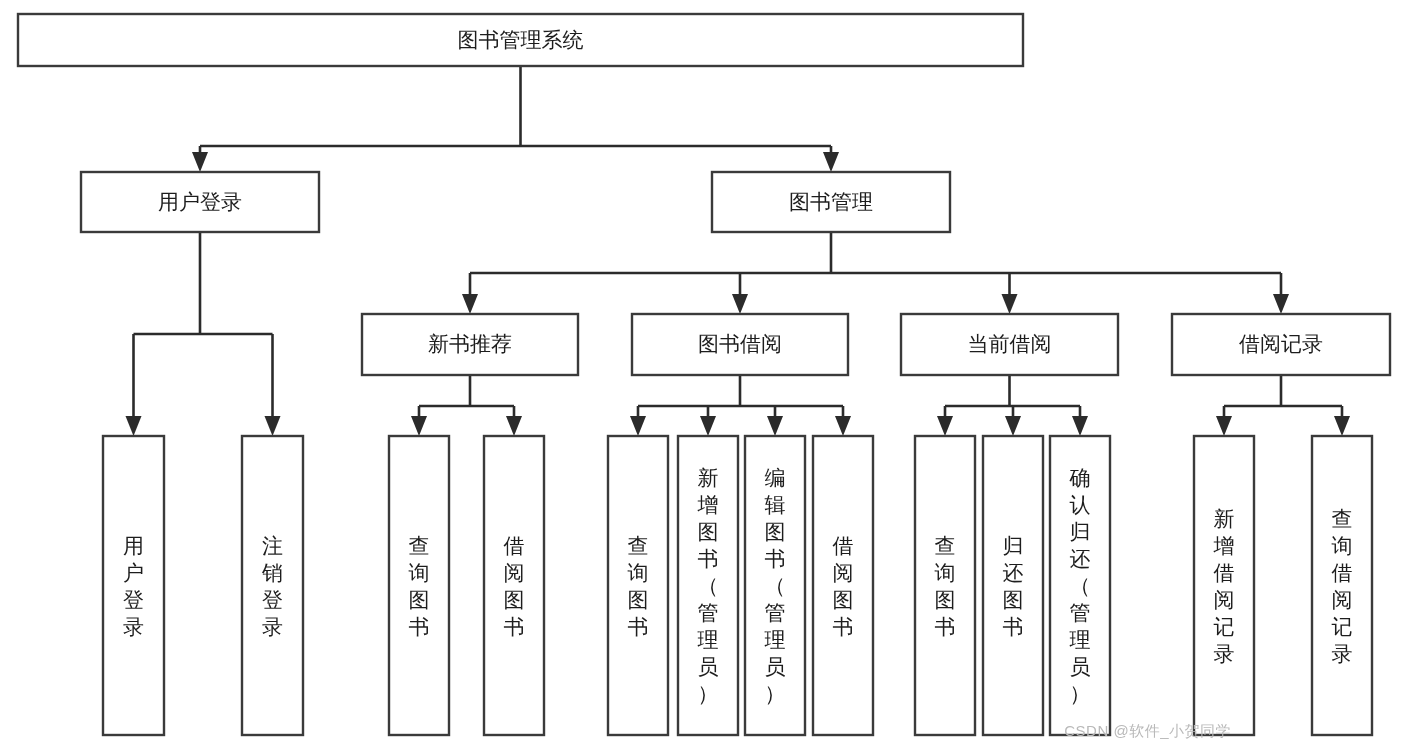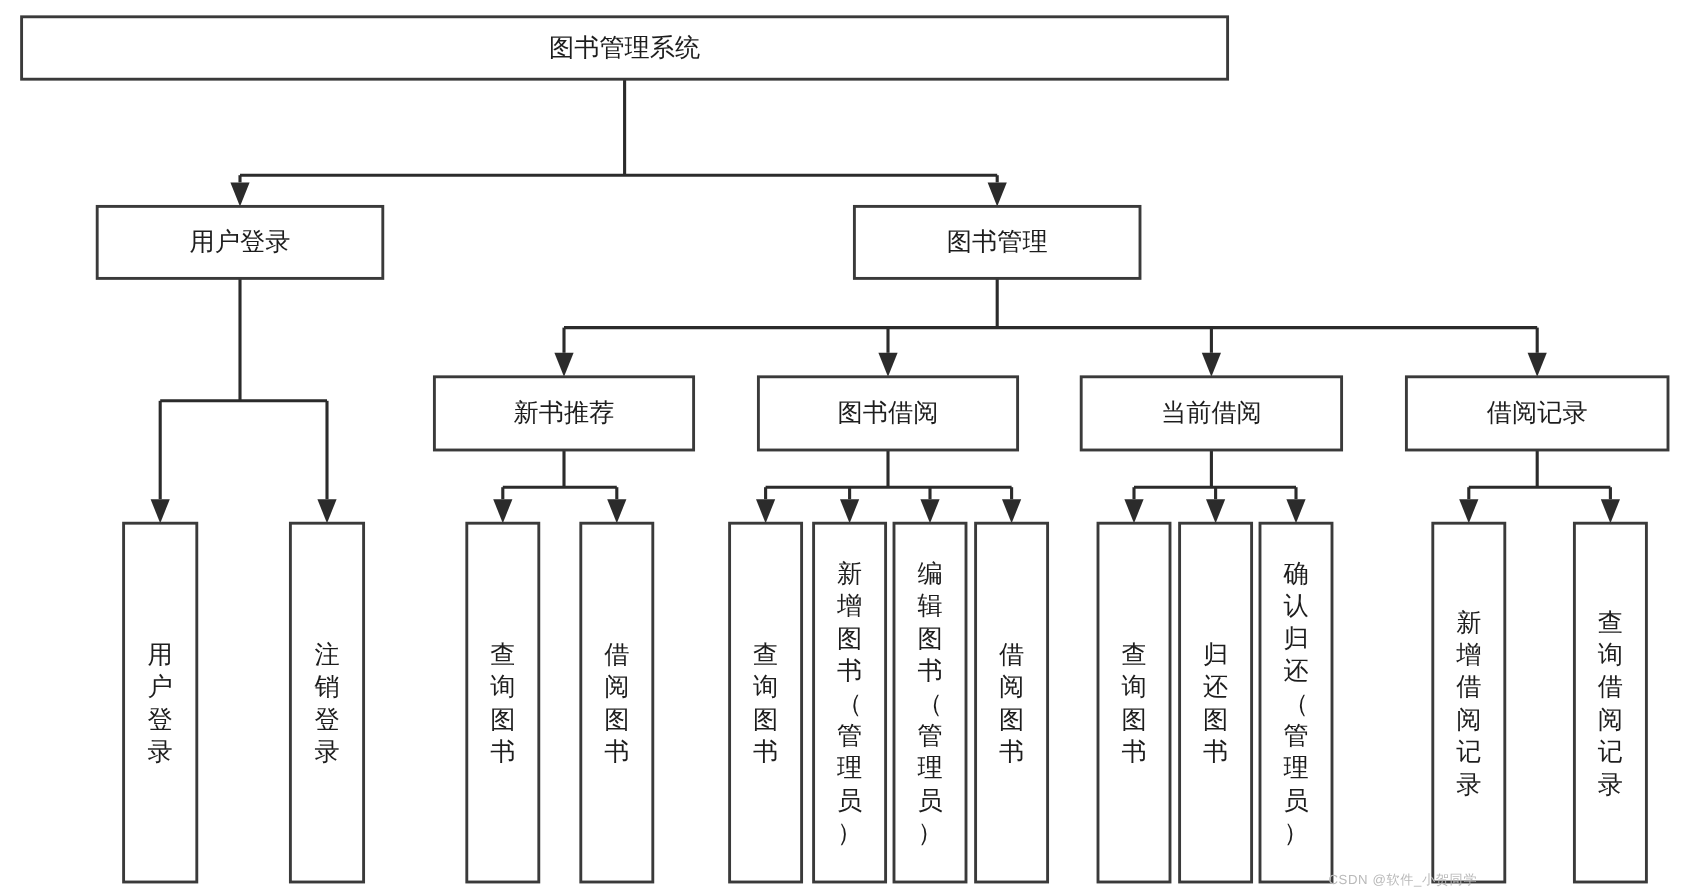--- a/index.html
+++ b/index.html
@@ -52,21 +52,21 @@
     font-family: "Liberation Sans", "DejaVu Sans", sans-serif;
     font-size: 21px;
     fill: #1d1d1d;
     text-anchor: middle;
   }
   .watermark-text {
     position: absolute;
     right: 8px;
     bottom: 6px;
     font-family: "Liberation Sans", "DejaVu Sans", sans-serif;
-    font-size: 11px;
+    font-size: 15px;
     color: #b9b9b9;
     white-space: nowrap;
     letter-spacing: 0.5px;
   }
 </style>
 </head>
 <body>
 
 <div id="diagram-root">
   <svg class="diagram-canvas" viewBox="0 0 1405 747">

